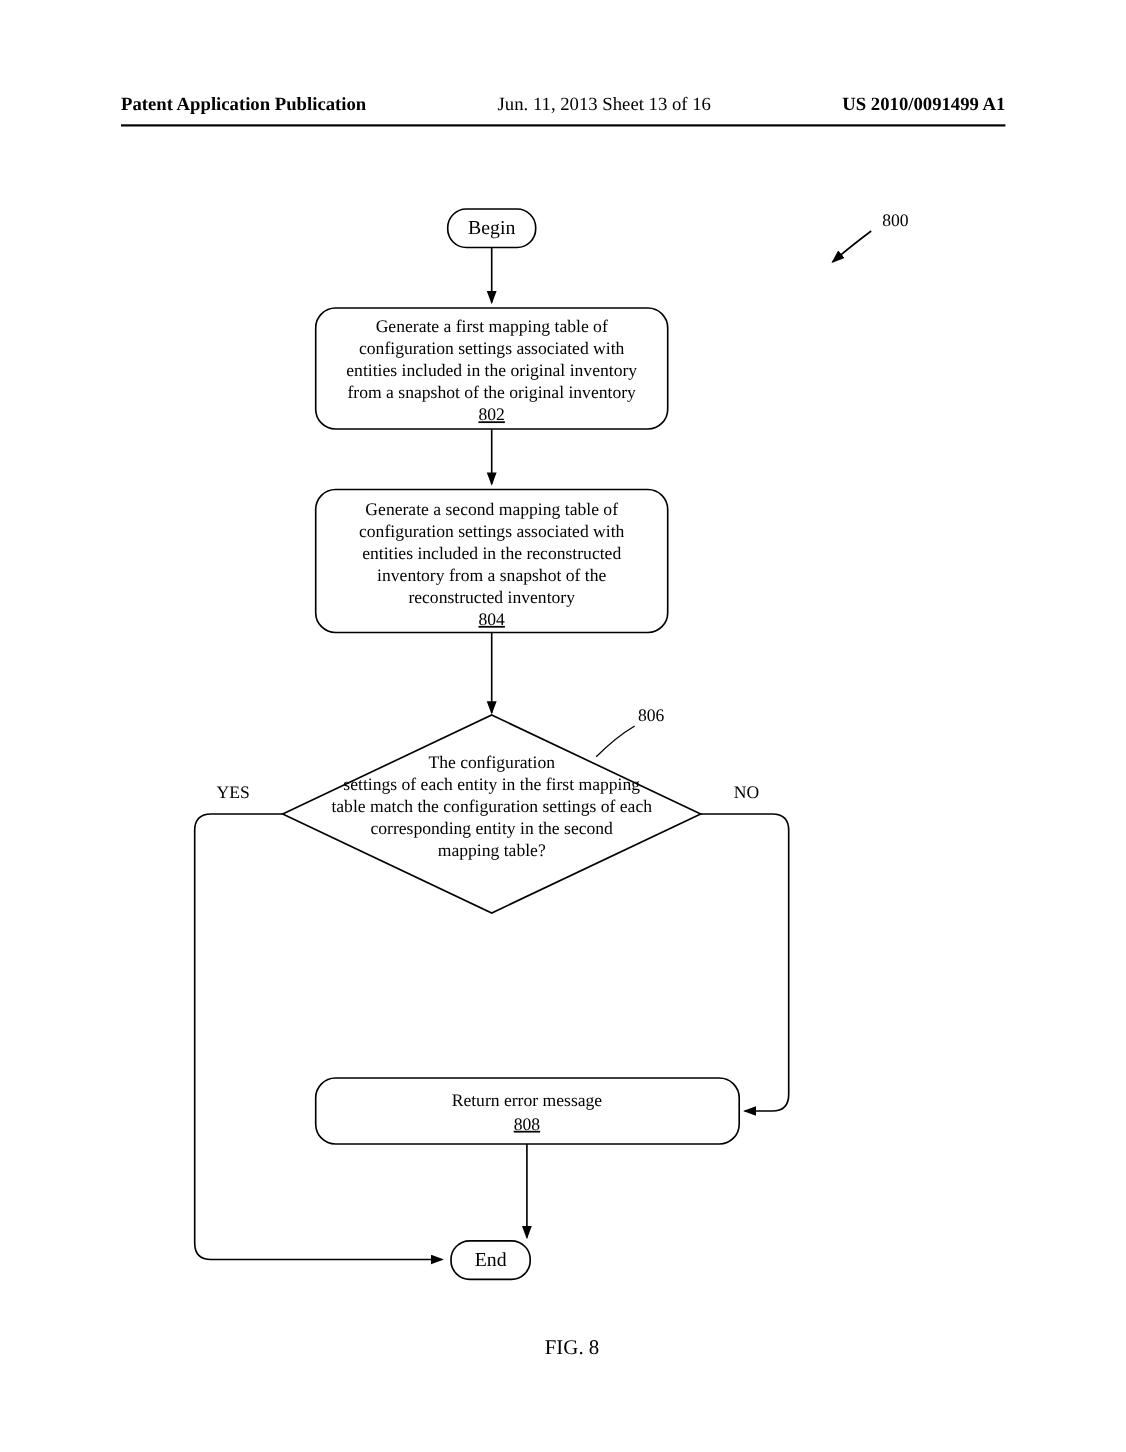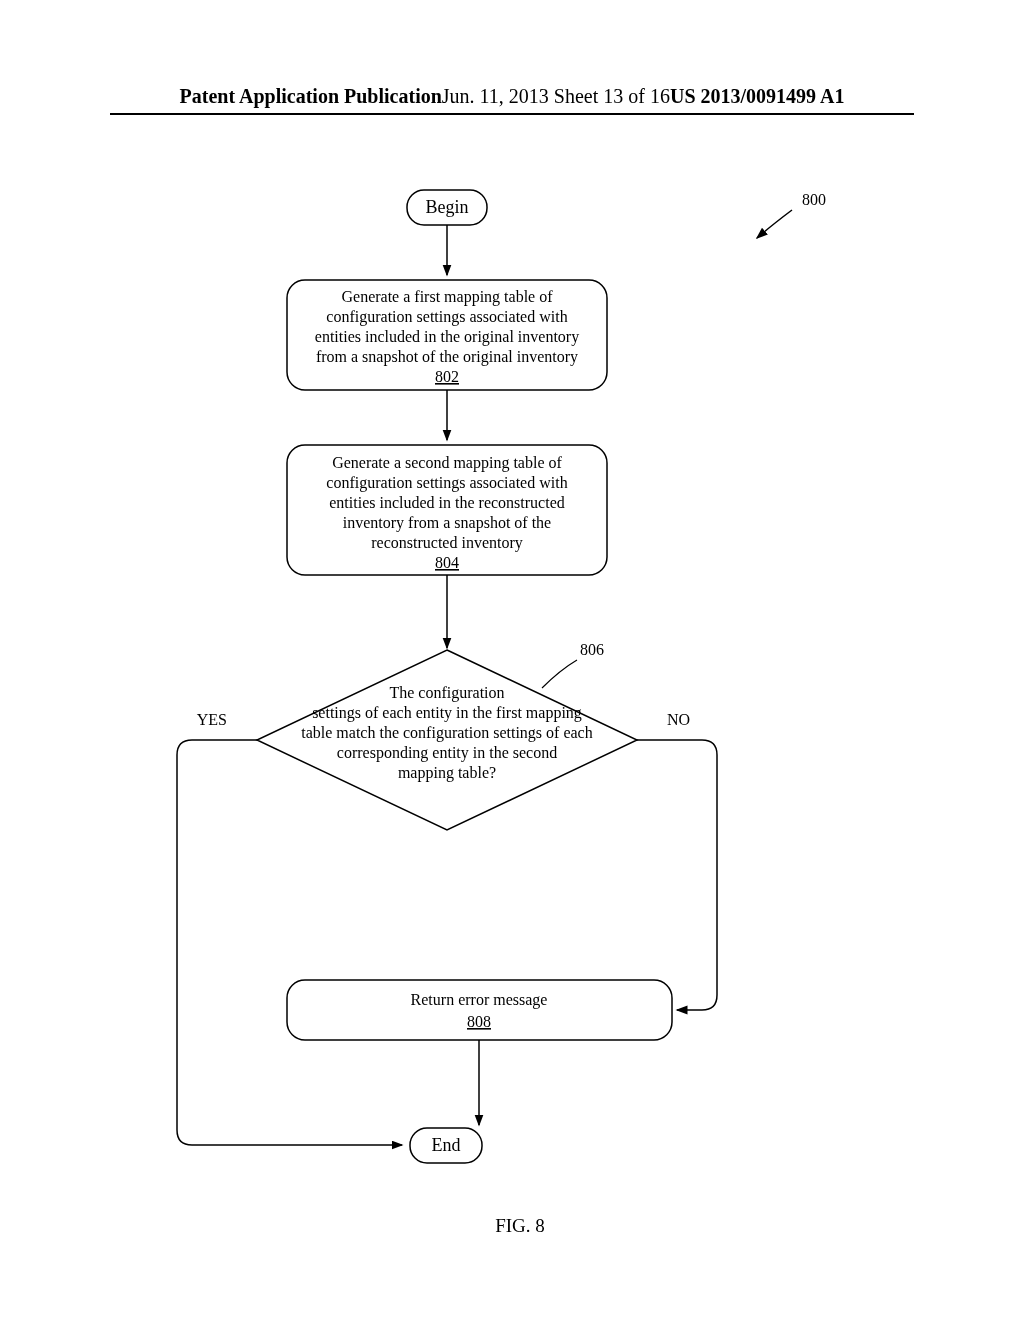--- a/index.html
+++ b/index.html
@@ -10,22 +10,22 @@
       height: 1320px;
       position: relative;
     }
     .page-header {
       position: absolute;
       top: 85px;
       left: 0;
       width: 100%;
       padding: 0 110px;
       display: flex;
-      justify-content: center;
-      font-size: 20px;
+      justify-content: space-between;
+      font-size: 17px;
     }
     .header-left { font-weight: bold; }
     .header-center { }
     .header-right { font-weight: bold; }
     .header-rule {
       position: absolute;
       top: 113px;
       left: 110px;
       right: 110px;
       border-top: 2px solid #000;
@@ -53,21 +53,21 @@
     .ref-num { font-size: 16px; text-decoration: underline; }
     .label-text { font-size: 16px; }
     .begin-end { font-size: 18px; }
   </style>
 </head>
 <body>
 
 <div class="page-header">
   <span class="header-left">Patent Application Publication</span>
   <span class="header-center">Jun. 11, 2013  Sheet 13 of 16</span>
-  <span class="header-right">US 2013/0091499 A1</span>
+  <span class="header-right">US 2010/0091499 A1</span>
 </div>
 <div class="header-rule"></div>
 
 <div class="flowchart">
 <svg width="1024" height="1080" viewBox="0 0 1024 1080">
   <defs>
     <marker id="arrowhead" markerWidth="10" markerHeight="10" refX="7" refY="3" orient="auto">
       <polygon points="0 0, 8 3, 0 6" fill="#000"></polygon>
     </marker>
   </defs>

